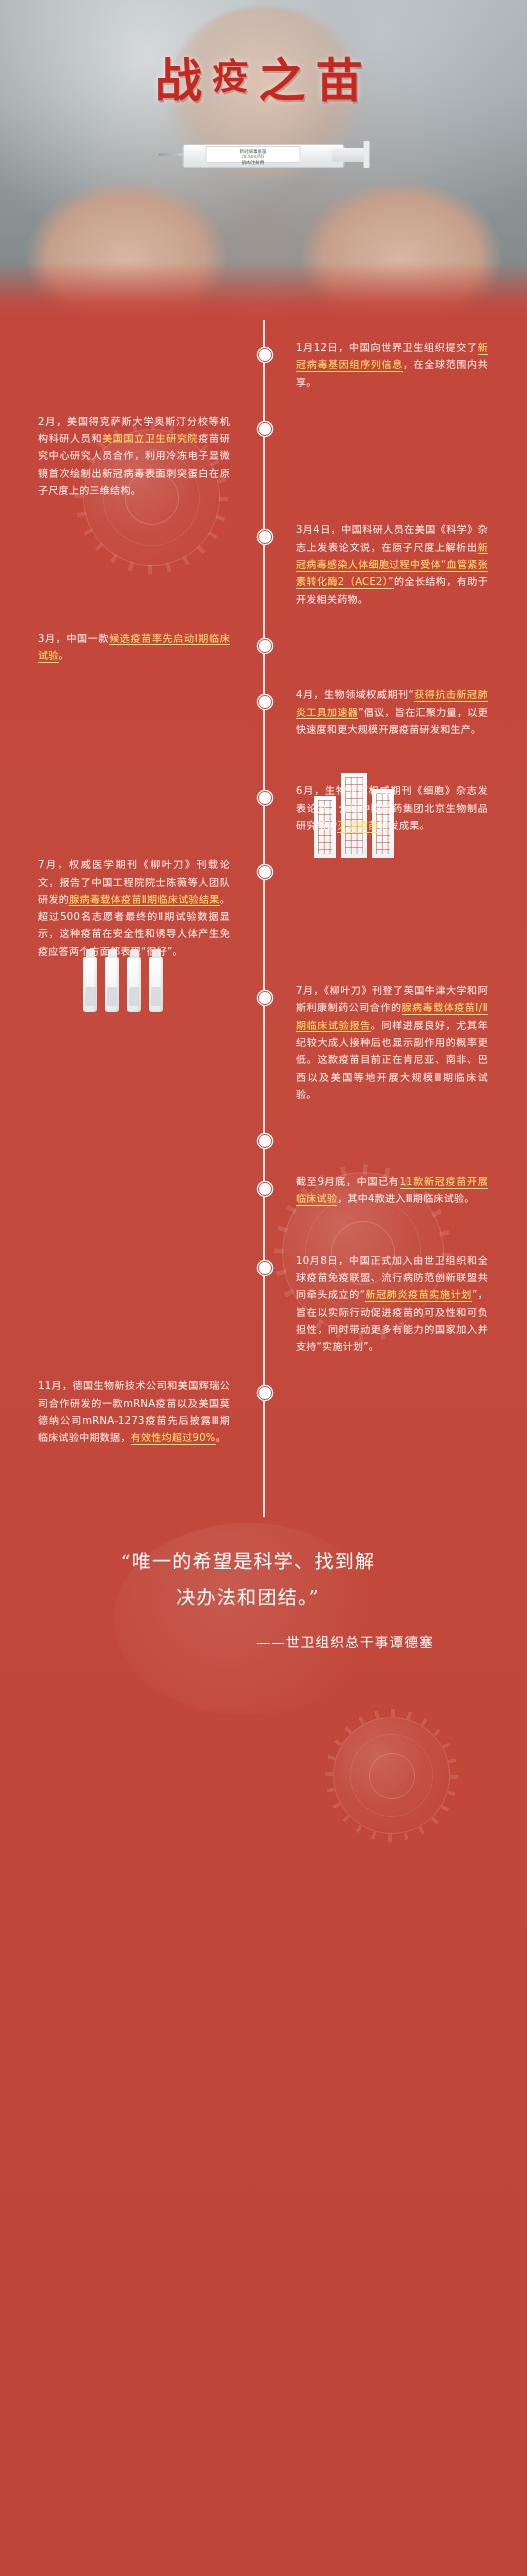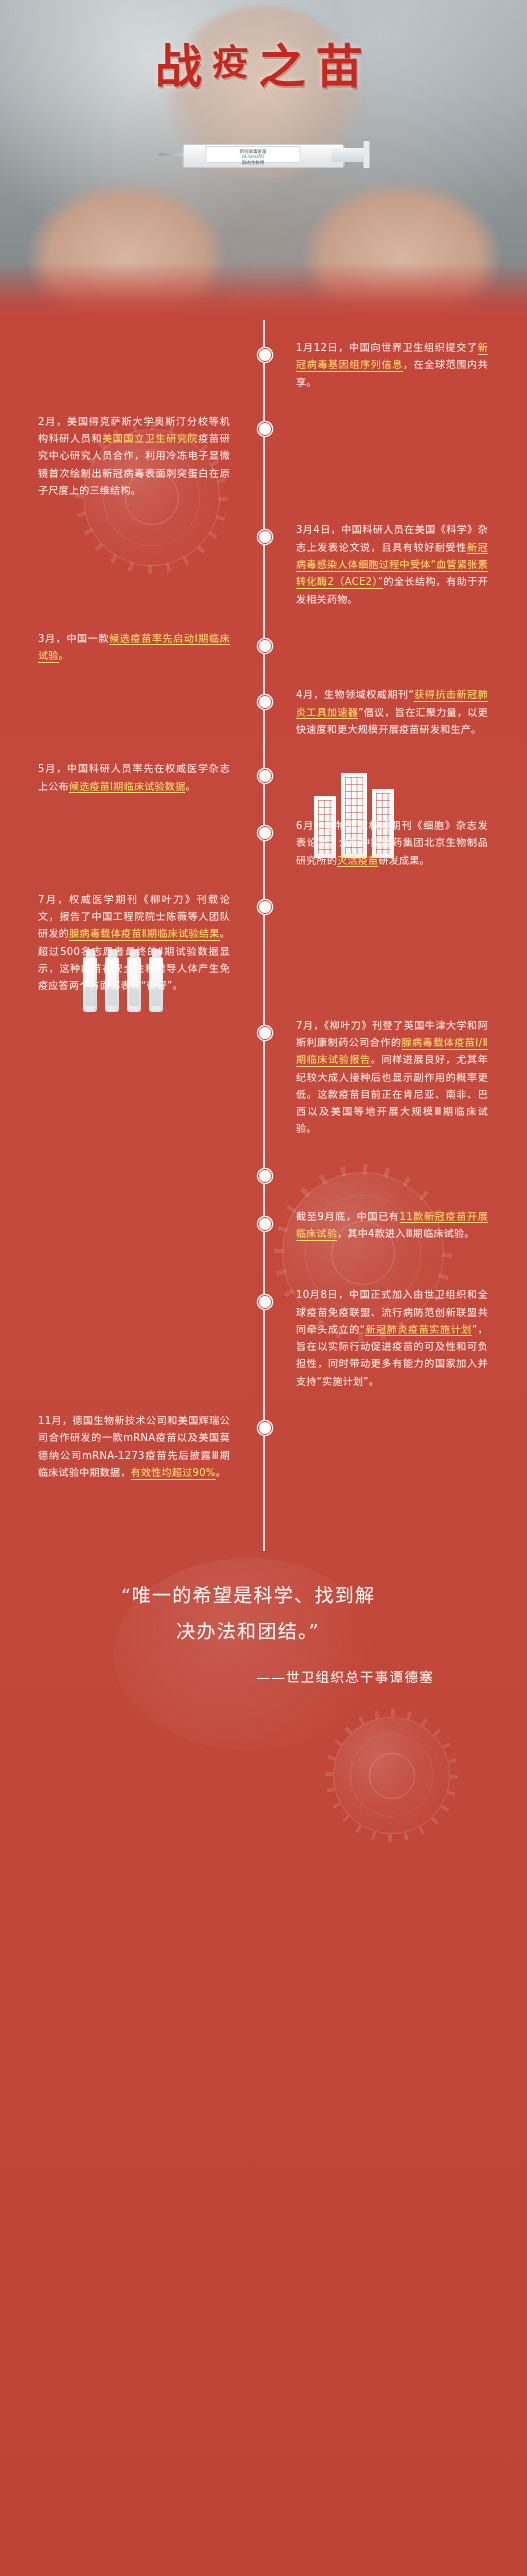--- a/index.html
+++ b/index.html
@@ -104,21 +104,21 @@
   .syringe .needle {
     position: absolute;
     left: 0; top: 16.7px;
     width: 27px; height: 3.2px;
     background: linear-gradient(90deg, #9aa0a6, #c9ced2);
     border-radius: 1.3px;
   }
   .hero-title {
     position: absolute;
     left: 0; right: 0;
-    top: 28px;
+    top: 42px;
     text-align: center;
     font-family: "DejaVu Serif", "Liberation Serif", serif;
     font-weight: bold;
     font-size: 47px;
     letter-spacing: 10.3px;
     color: #c3291f;
     text-shadow:
       0 0 6.4px rgba(255,255,255,0.55),
       1.3px 1.9px 0 rgba(120,18,12,0.35);
   }
@@ -372,37 +372,33 @@
           <div class="card right"><span>1月12日，中国向世界卫生组织提交了</span><span class="hl-u">新冠病毒基因组序列信息</span><span>，在全球范围内共享。</span></div>
         </div>
         <div style="height: 22px;"></div>
         <div class="row">
           <div class="dot"></div>
           <div class="card left"><span>2月，美国得克萨斯大学奥斯汀分校等机构科研人员和</span><span class="hl">美国国立卫生研究院</span><span>疫苗研究中心研究人员合作，利用冷冻电子显微镜首次绘制出新冠病毒表面刺突蛋白在原子尺度上的三维结构。</span></div>
         </div>
         <div style="height: 22px;"></div>
         <div class="row">
           <div class="dot"></div>
-          <div class="card right"><span>3月4日，中国科研人员在美国《科学》杂志上发表论文说，且具有较好耐受性</span><span class="hl-u">新冠病毒感染人体细胞过程中受体“血管紧张素转化酶2（ACE2）”</span><span>的全长结构，有助于开发相关药物。</span></div>
+          <div class="card right"><span>3月4日，中国科研人员在美国《科学》杂志上发表论文说，在原子尺度上解析出</span><span class="hl-u">新冠病毒感染人体细胞过程中受体“血管紧张素转化酶2（ACE2）”</span><span>的全长结构，有助于开发相关药物。</span></div>
         </div>
         <div style="height: 22px;"></div>
         <div class="row">
           <div class="dot"></div>
           <div class="card left"><span>3月，中国一款</span><span class="hl-u">候选疫苗率先启动Ⅰ期临床试验</span><span>。</span></div>
         </div>
         <div style="height: 22px;"></div>
         <div class="row">
           <div class="dot"></div>
           <div class="card right"><span>4月，生物领域权威期刊“</span><span class="hl-u">获得抗击新冠肺炎工具加速器</span><span>”倡议，旨在汇聚力量，以更快速度和更大规模开展疫苗研发和生产。</span></div>
         </div>
         <div style="height: 22px;"></div>
-        <div class="row">
-          <div class="dot"></div>
-          <div class="card left"><span>5月，中国科研人员率先在权威医学杂志上公布</span><span class="hl-u">候选疫苗Ⅰ期临床试验数据</span><span>。</span></div>
-        </div>
         <div style="height: 22px;"></div>
         <div class="row">
           <div class="dot"></div>
           <div class="card right"><span>6月，生物领域权威期刊《细胞》杂志发表论文，介绍中国医药集团北京生物制品研究所的</span><span class="hl-u">灭活疫苗</span><span>研发成果。</span></div>
         </div>
         <div style="height: 22px;"></div>
         <div class="row">
           <div class="dot"></div>
           <div class="card left"><span>7月，权威医学期刊《柳叶刀》刊载论文，报告了中国工程院院士陈薇等人团队研发的</span><span class="hl-u">腺病毒载体疫苗Ⅱ期临床试验结果</span><span>。超过500名志愿者最终的Ⅱ期试验数据显示，这种疫苗在安全性和诱导人体产生免疫应答两个方面都表现“很好”。</span></div>
         </div>

